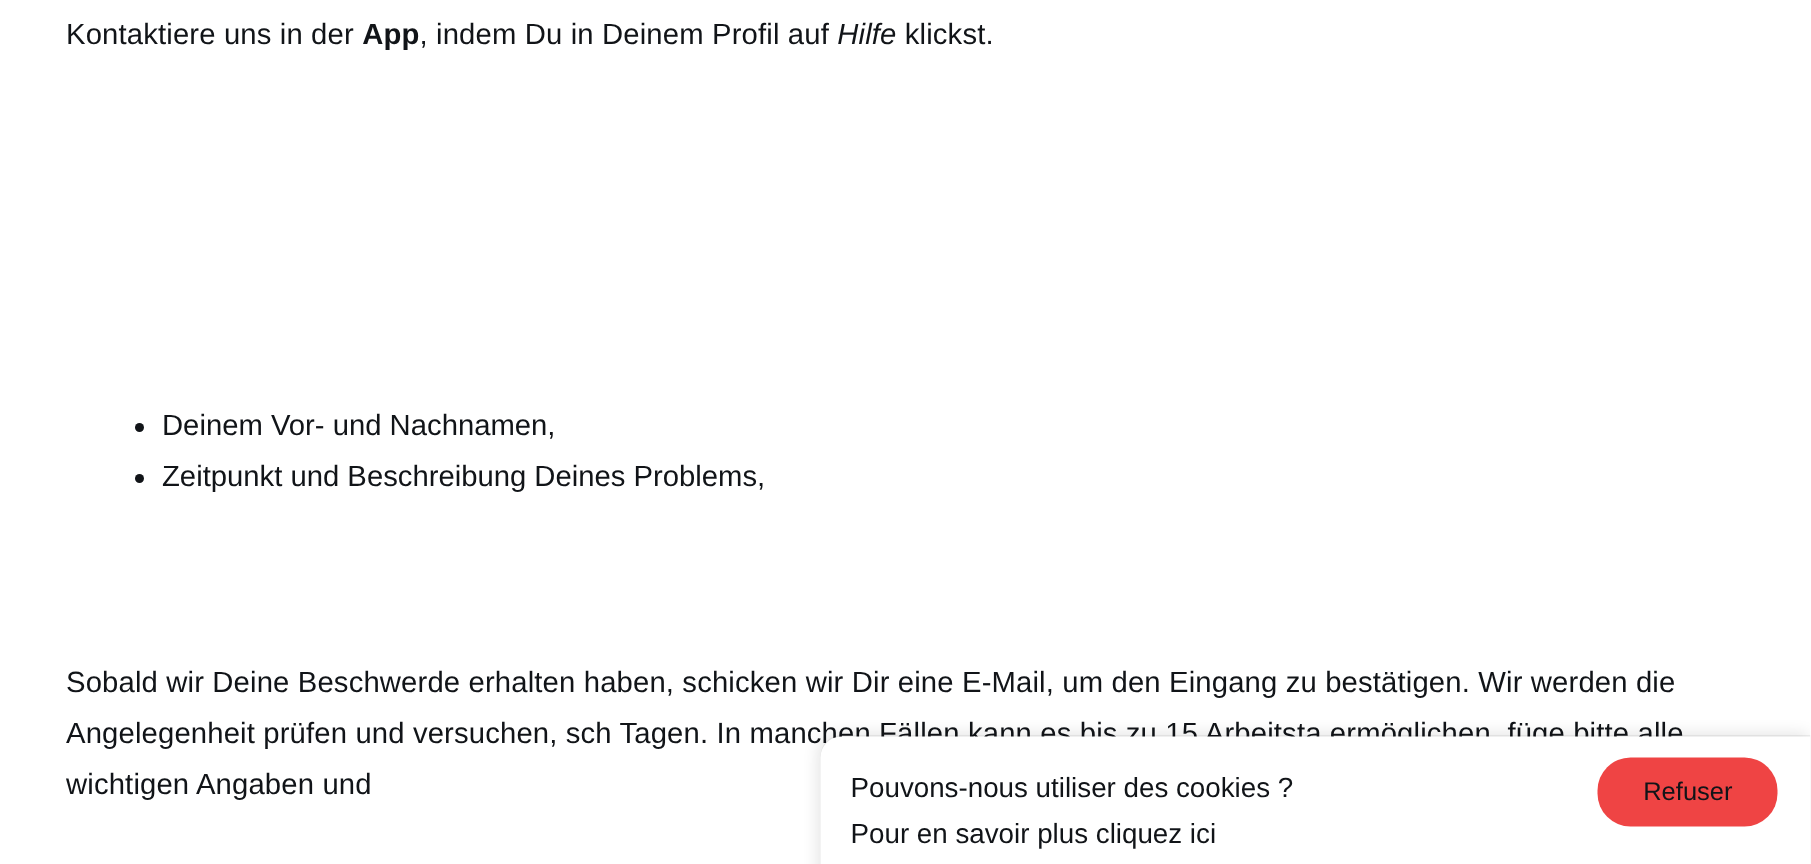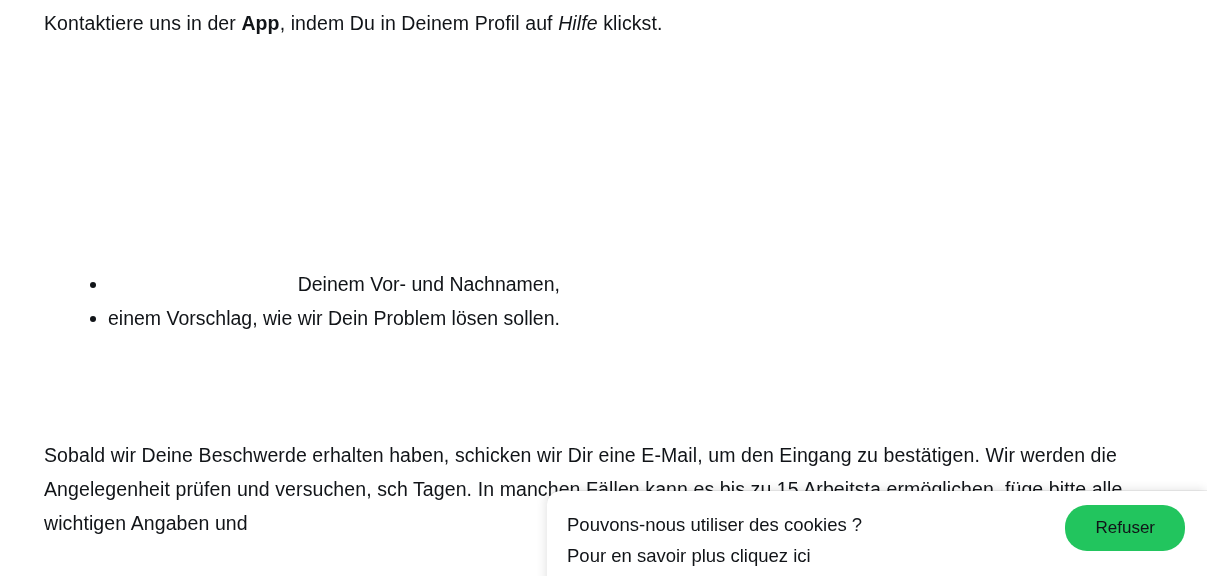--- a/index.html
+++ b/index.html
@@ -76,21 +76,20 @@
     padding: 0 6px;
     transform: translateY(-1px);
   }
   .sub-list {
     position: absolute;
     left: 76px;
     top: 268px;
     margin: 0;
     padding: 0;
     list-style: none;
-    text-align: right;
   }
   .bullet-l2 {
     position: relative;
     padding-left: 32px;
     font-size: 19.5px;
     line-height: 33.5px;
     color: #111418;
   }
   .bullet-l2::before {
     content: "";
@@ -123,21 +122,21 @@
     line-height: 31px;
     color: #111418;
     max-width: 300px;
   }
   .cookie-actions {
     position: absolute;
     right: 22px;
     top: 505px;
   }
   .btn-refuse {
-    background: #22c55e;
+    background: #ef4444;
     border: none;
     border-radius: 22px;
     color: #111418;
     font-size: 17px;
     font-family: "Liberation Sans", sans-serif;
     padding: 13px 30px;
     cursor: pointer;
   }
 </style>
 </head>
@@ -146,21 +145,21 @@
 <div class="page">
 
   <p class="para p1">
     <span>Kontaktiere uns in der </span><strong>App</strong><span>, indem Du in Deinem Profil auf </span><em>Hilfe</em><span> klickst.</span>
   </p>
 
 
 
   <ul class="sub-list">
     <li class="bullet-l2">Deinem Vor- und Nachnamen,</li>
-    <li class="bullet-l2">einem Vorschlag, wie wir Dein Problem lösen sollen.</li>
+    <li class="bullet-l2">Zeitpunkt und Beschreibung Deines Problems,</li>
   </ul>
 
   <p class="para p3">Sobald wir Deine Beschwerde erhalten haben, schicken wir Dir eine E-Mail, um den Eingang zu bestätigen. Wir werden die Angelegenheit prüfen und versuchen, sch                    Tagen. In manchen Fällen kann es bis zu 15 Arbeitsta ermöglichen, füge bitte alle wichtigen Angaben und</p>
 
 </div>
 
 <div class="cookie-banner">
   <div class="cookie-text">Pouvons-nous utiliser des cookies ? Pour en savoir plus cliquez ici</div>
 </div>
 <div class="cookie-actions">

